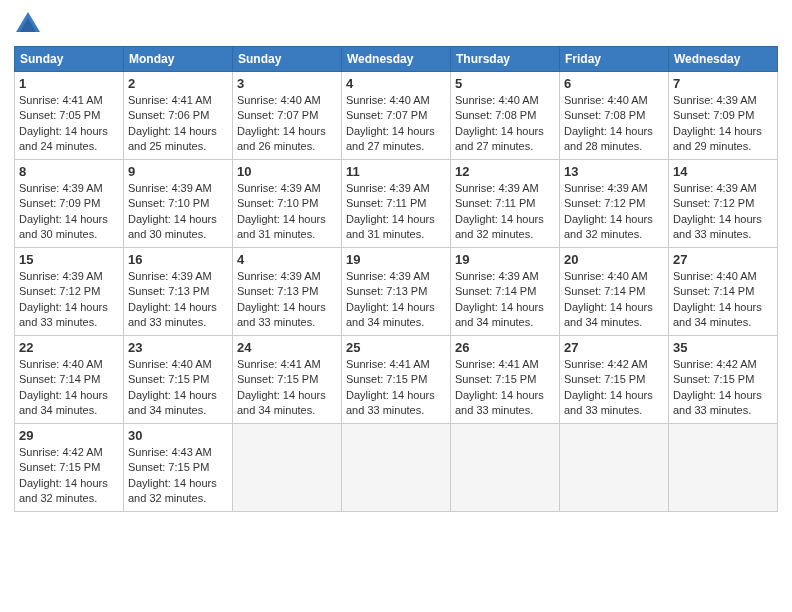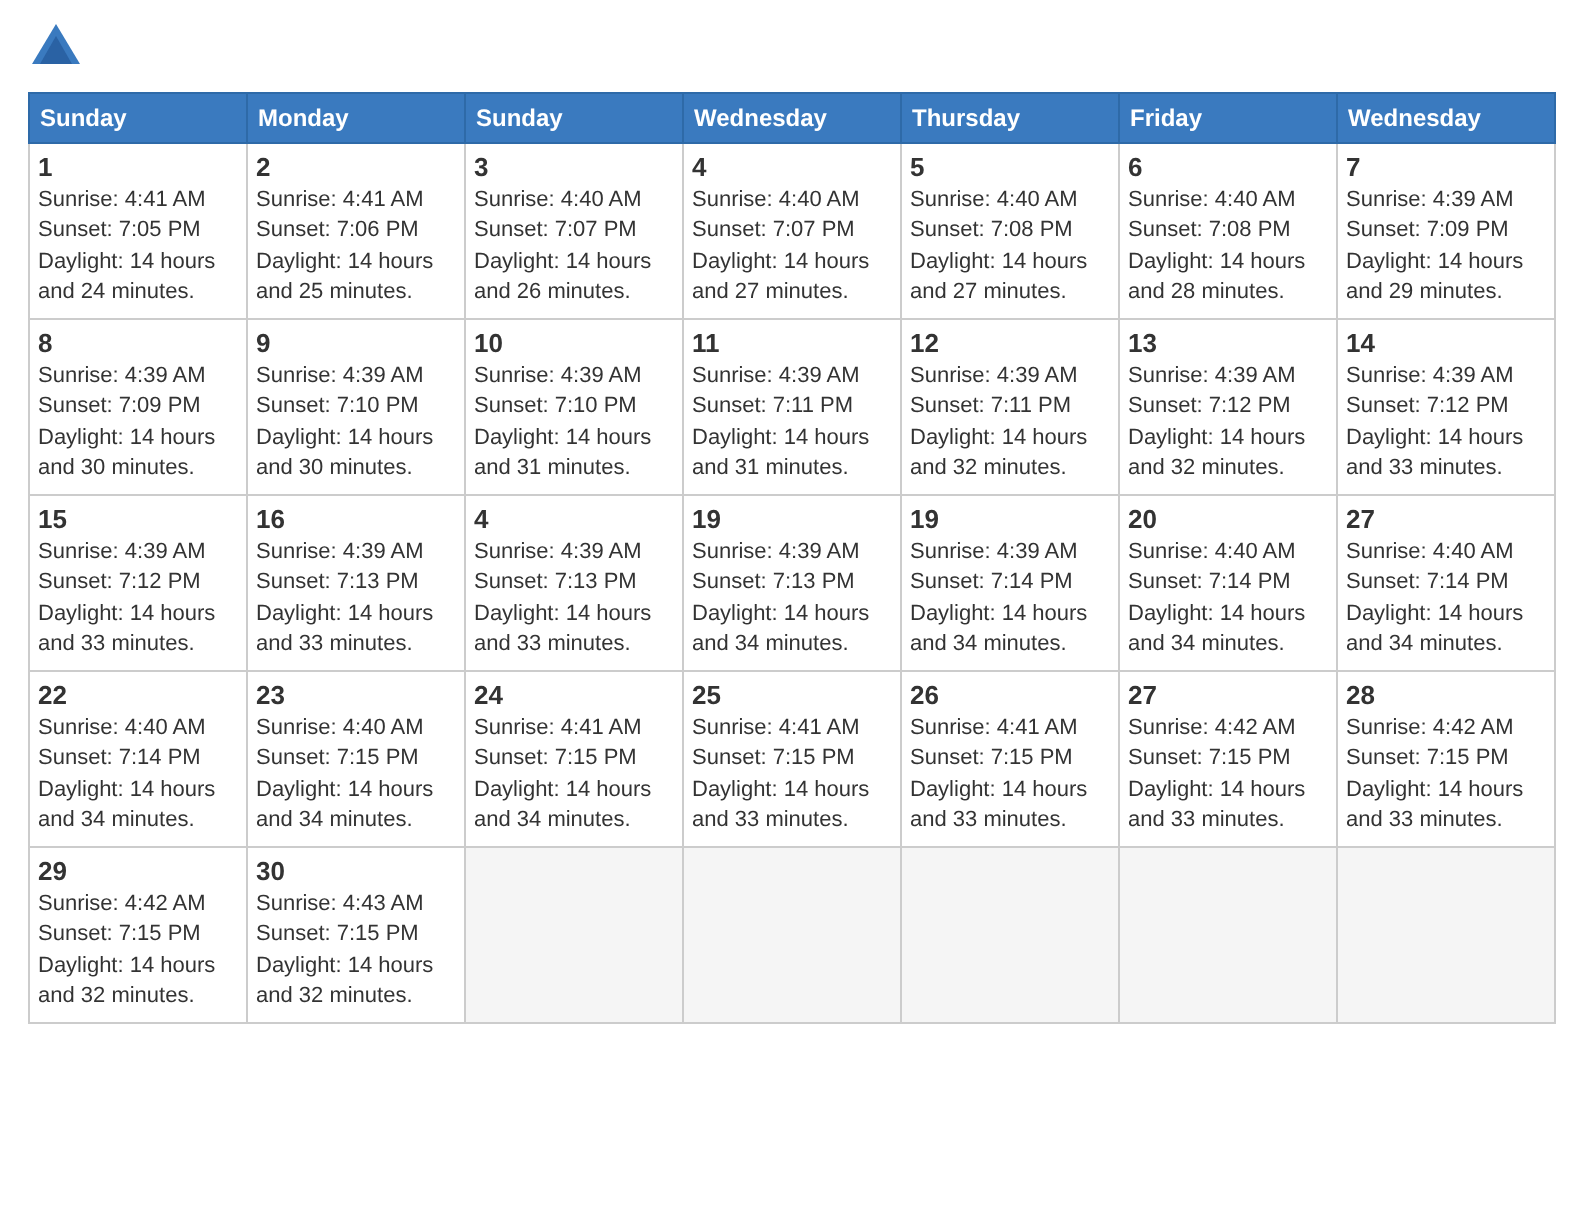--- a/index.html
+++ b/index.html
@@ -156,21 +156,21 @@
           <td><span class="day-num">20</span><span class="day-info">Sunrise: 4:40 AM<br>Sunset: 7:14 PM<br>Daylight: 14 hours and 34 minutes.</span></td>
           <td><span class="day-num">27</span><span class="day-info">Sunrise: 4:40 AM<br>Sunset: 7:14 PM<br>Daylight: 14 hours and 34 minutes.</span></td>
         </tr>
         <tr>
           <td><span class="day-num">22</span><span class="day-info">Sunrise: 4:40 AM<br>Sunset: 7:14 PM<br>Daylight: 14 hours and 34 minutes.</span></td>
           <td><span class="day-num">23</span><span class="day-info">Sunrise: 4:40 AM<br>Sunset: 7:15 PM<br>Daylight: 14 hours and 34 minutes.</span></td>
           <td><span class="day-num">24</span><span class="day-info">Sunrise: 4:41 AM<br>Sunset: 7:15 PM<br>Daylight: 14 hours and 34 minutes.</span></td>
           <td><span class="day-num">25</span><span class="day-info">Sunrise: 4:41 AM<br>Sunset: 7:15 PM<br>Daylight: 14 hours and 33 minutes.</span></td>
           <td><span class="day-num">26</span><span class="day-info">Sunrise: 4:41 AM<br>Sunset: 7:15 PM<br>Daylight: 14 hours and 33 minutes.</span></td>
           <td><span class="day-num">27</span><span class="day-info">Sunrise: 4:42 AM<br>Sunset: 7:15 PM<br>Daylight: 14 hours and 33 minutes.</span></td>
-          <td><span class="day-num">28</span><span class="day-info">Sunrise: 4:42 AM<br>Sunset: 7:15 PM<br>Daylight: 14 hours and 33 minutes.</span></td>
+          <td><span class="day-num">35</span><span class="day-info">Sunrise: 4:42 AM<br>Sunset: 7:15 PM<br>Daylight: 14 hours and 33 minutes.</span></td>
         </tr>
         <tr>
           <td><span class="day-num">29</span><span class="day-info">Sunrise: 4:42 AM<br>Sunset: 7:15 PM<br>Daylight: 14 hours and 32 minutes.</span></td>
           <td><span class="day-num">30</span><span class="day-info">Sunrise: 4:43 AM<br>Sunset: 7:15 PM<br>Daylight: 14 hours and 32 minutes.</span></td>
           <td class="empty"></td>
           <td class="empty"></td>
           <td class="empty"></td>
           <td class="empty"></td>
           <td class="empty"></td>
         </tr>

